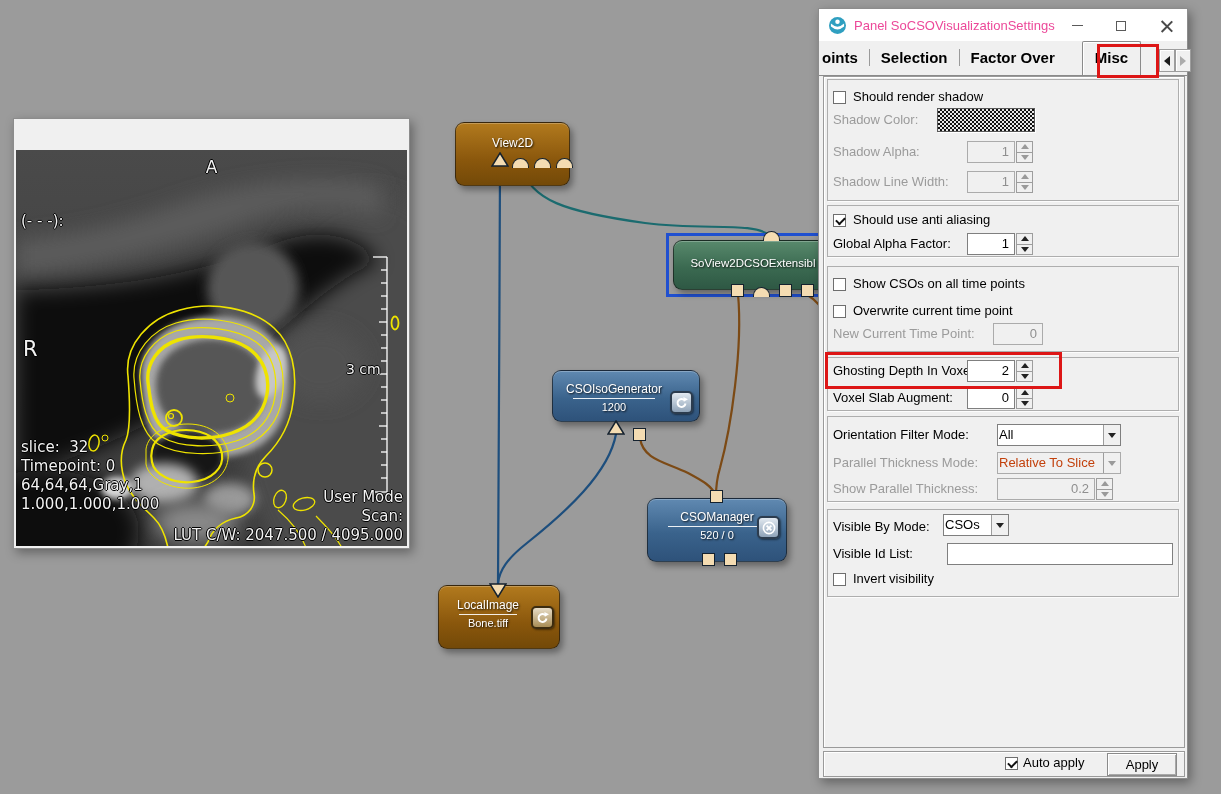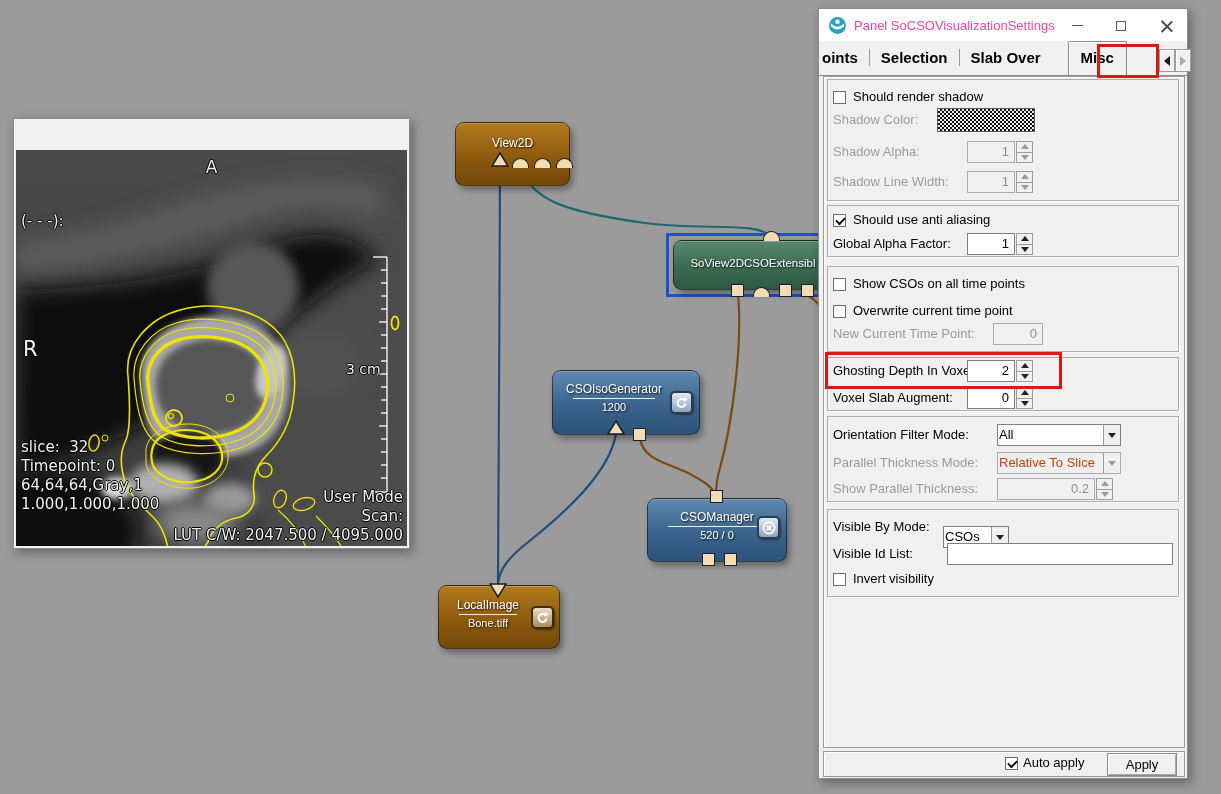--- a/index.html
+++ b/index.html
@@ -110,21 +110,21 @@
 <div class="sel-rect" style="left:666px;top:233px;width:174px;height:64px"></div>
 <div class="node green" style="left:673px;top:240px;width:160px;height:50px">
   <div class="node-label" style="margin-top:16px;font-size:11.5px">SoView2DCSOExtensibl</div>
 </div>
 <div class="conn-hc" style="left:763px;top:231px"></div>
 <div class="conn-sq" style="left:731px;top:284px"></div>
 <div class="conn-hc" style="left:753px;top:287px"></div>
 <div class="conn-sq" style="left:779px;top:284px"></div>
 <div class="conn-sq" style="left:801px;top:284px"></div>
 
-<div class="node blue" style="left:552px;top:370px;width:148px;height:65px">
+<div class="node blue" style="left:552px;top:370px;width:148px;height:52px">
   <div style="padding-right:24px">
     <div class="node-label" style="margin-top:11px">CSOIsoGenerator</div>
     <div class="node-line"></div>
     <div class="node-sub">1200</div>
   </div>
   <div class="nbtn" style="right:6px;top:20px">
     <svg width="13" height="13">
         <path d="M10.5 7.5 a4 4 0 1 1 -1.1-3.4" stroke="#fff" stroke-width="2" fill="none"></path>
         <polygon points="8.4,1 13,3.2 8.8,5.8" fill="#fff"></polygon>
       </svg>
@@ -277,21 +277,21 @@
     <span class="win-btn" style="left:330px;top:1px">
         <span class="glyph-close"></span>
       </span>
   </div>
 
   <div class="tabbar">
     <div class="tab first"><span>oints</span></div>
     <div class="tab-sep"></div>
     <div class="tab"><span>Selection</span></div>
     <div class="tab-sep"></div>
-    <div class="tab"><span>Slab Over</span></div>
+    <div class="tab"><span>Factor Over</span></div>
     <div class="tab active" style="margin-left:16px"><span>Misc</span></div>
   </div>
   <div class="tabscroll" style="left:340px">
       <i style="width:0;height:0;border-top:5px solid transparent;border-bottom:5px solid transparent;border-right:6px solid #1a1a1a"></i>
     </div>
   <div class="tabscroll" style="left:356px">
       <i style="width:0;height:0;border-top:5px solid transparent;border-bottom:5px solid transparent;border-left:6px solid #ababab"></i>
     </div>
 
   <div class="frame"></div>
@@ -401,21 +401,21 @@
           <i class="arr-up"></i>
         </div>
         <div class="sbtn">
           <i class="arr-dn"></i>
         </div>
       </div>
   </div>
 
   <div class="grp" style="top:500px;height:88px"></div>
   <span class="lbl" style="left:14px;top:507px">Visible By Mode:</span>
-  <div class="combo" style="left:124px;top:517px;width:66px">
+  <div class="combo" style="left:124px;top:505px;width:66px">
     <span class="val">CSOs</span>
     <span class="cbtn">
         <i class="arr-dn"></i>
       </span>
   </div>
   <span class="lbl" style="left:14px;top:534px">Visible Id List:</span>
   <input class="txt" style="left: 128px; top: 534px; width: 226px;" value="">
   <span class="cb" style="left:14px;top:564px"></span>
   <span class="lbl" style="left:34px;top:559px">Invert visibility</span>
 

